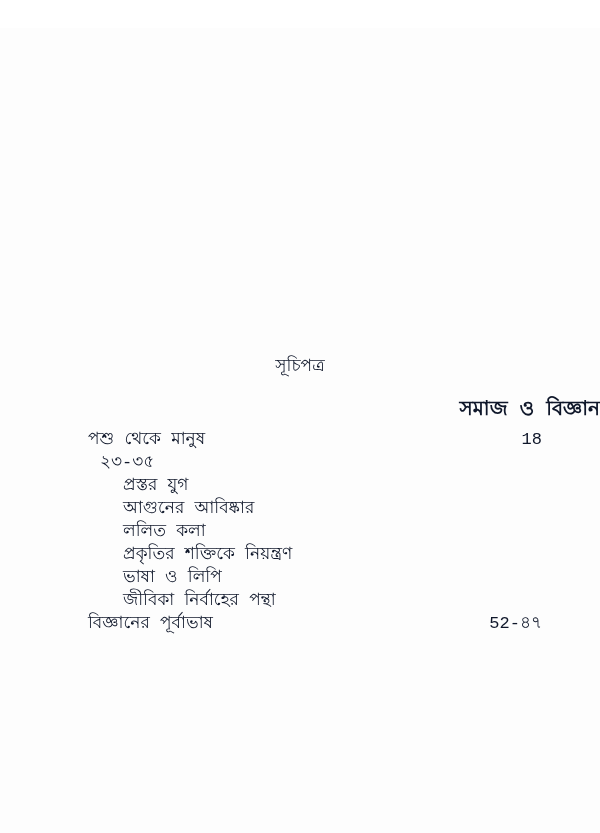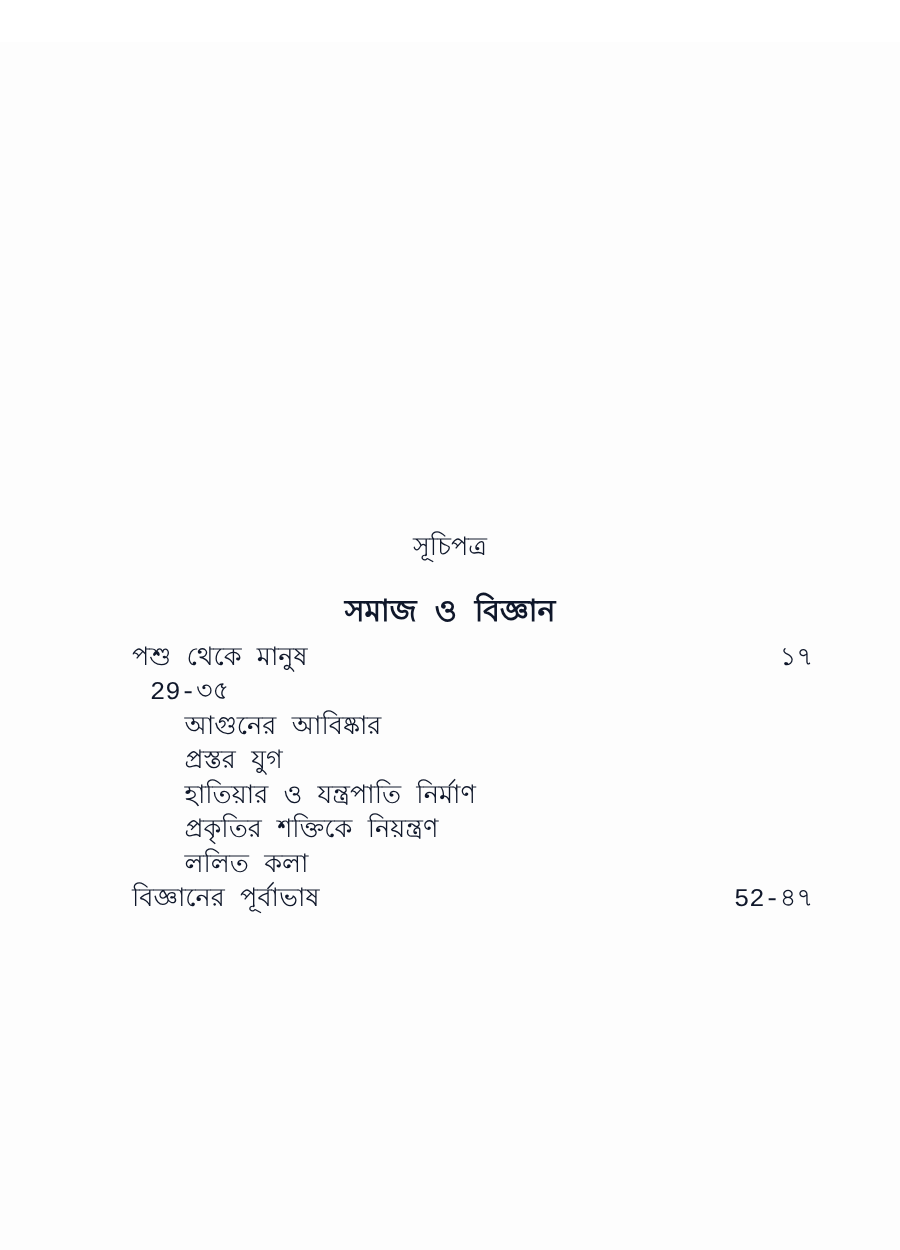--- a/index.html
+++ b/index.html
@@ -28,21 +28,21 @@
     width: 600px;
     text-align: center;
     font-size: 17px;
     line-height: 24px;
   }
   .section-heading {
     position: absolute;
     top: 368px;
     left: 0;
     width: 600px;
-    text-align: center;
+    text-align: right;
     font-size: 20px;
     font-weight: bold;
     line-height: 28px;
   }
   .toc {
     position: absolute;
     top: 400px;
     left: 88px;
     right: 58px;
   }
@@ -66,43 +66,47 @@
 </style>
 </head>
 <body>
 
 <div class="page">
   <div class="page-title">সূচিপত্র</div>
   <div class="section-heading">সমাজ ও বিজ্ঞান</div>
   <div class="toc" id="toc-list">
       <div class="toc-row level-0">
     <span class="toc-label">পশু থেকে মানুষ</span>
-    <span class="toc-page">১৭</span>
+    <span class="toc-page">18</span>
   </div>
       <div class="toc-row level-0">
-    <span class="toc-page">29-৩৫</span>
+    <span class="toc-page">২৩-৩৫</span>
+  </div>
+      <div class="toc-row level-1">
+    <span class="toc-label">প্রস্তর যুগ</span>
+    <span class="toc-page"></span>
   </div>
       <div class="toc-row level-1">
     <span class="toc-label">আগুনের আবিষ্কার</span>
     <span class="toc-page"></span>
   </div>
       <div class="toc-row level-1">
-    <span class="toc-label">প্রস্তর যুগ</span>
-    <span class="toc-page"></span>
-  </div>
-      <div class="toc-row level-1">
-    <span class="toc-label">হাতিয়ার ও যন্ত্রপাতি নির্মাণ</span>
+    <span class="toc-label">ললিত কলা</span>
     <span class="toc-page"></span>
   </div>
       <div class="toc-row level-1">
     <span class="toc-label">প্রকৃতির শক্তিকে নিয়ন্ত্রণ</span>
     <span class="toc-page"></span>
   </div>
       <div class="toc-row level-1">
-    <span class="toc-label">ললিত কলা</span>
+    <span class="toc-label">ভাষা ও লিপি</span>
+    <span class="toc-page"></span>
+  </div>
+      <div class="toc-row level-1">
+    <span class="toc-label">জীবিকা নির্বাহের পন্থা</span>
     <span class="toc-page"></span>
   </div>
       <div class="toc-row level-0">
     <span class="toc-label">বিজ্ঞানের পূর্বাভাষ</span>
     <span class="toc-page">52-৪৭</span>
   </div>
     </div>
 </div>
 
 </body></html>

